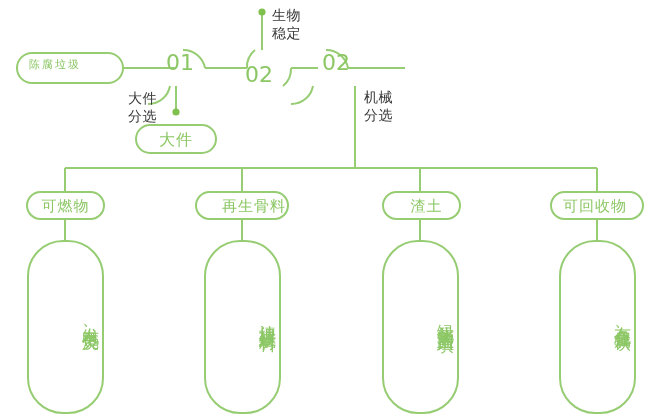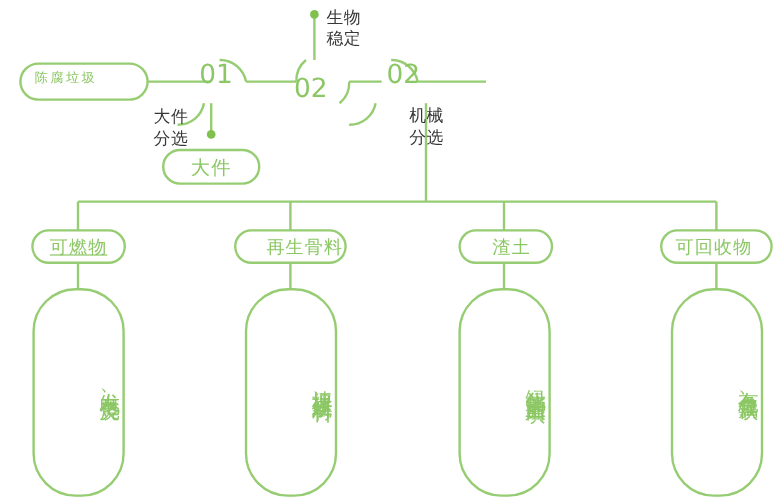--- a/index.html
+++ b/index.html
@@ -147,26 +147,26 @@
   <div class="txt start-label" style="left:29px; top:59px;">陈腐垃圾</div>
 
   <div class="txt num-label" style="left:166px; top:50px;">01</div>
   <div class="txt num-label" style="left:245px; top:62px;">02</div>
   <div class="txt num-label" style="left:322px; top:50px;">02</div>
 
   <div class="txt step-label" style="left:128px; top:89px;">大件
 分选</div>
   <div class="txt step-label" style="left:272px; top:6px;">生物
 稳定</div>
-  <div class="txt step-label" style="left:341px; top:88px;">机械
+  <div class="txt step-label" style="left:364px; top:88px;">机械
 分选</div>
 
   <div class="txt pill-label" style="left:136px; top:131px; width:80px; font-size:16px;">大件</div>
 
-  <div class="txt pill-label" style="left:27px; top:198px; width:77px;text-decoration:underline;">可燃物</div>
+  <div class="txt pill-label" style="left:27px; top:198px; width:77px;">可燃物</div>
   <div class="txt pill-label" style="left:196px; top:198px; width:116px;">再生骨料</div>
   <div class="txt pill-label" style="left:383px; top:198px; width:87px;">渣土</div>
   <div class="txt pill-label" style="left:551px; top:198px; width:88px;">可回收物</div>
 
   <div class="vert-text" style="left:28px; top:262px; width:75px; height:130px; justify-content:center;">
     <span>焚烧、</span>
     <span>发电</span>
   </div>
 
   <div class="vert-text" style="left:205px; top:255px; width:75px; height:145px; justify-content:center;">

